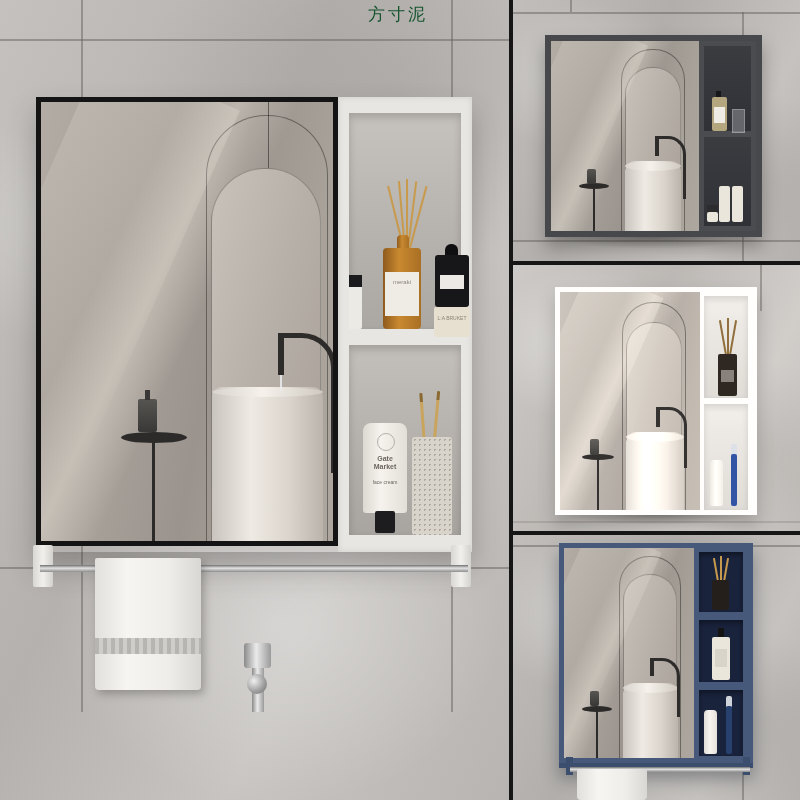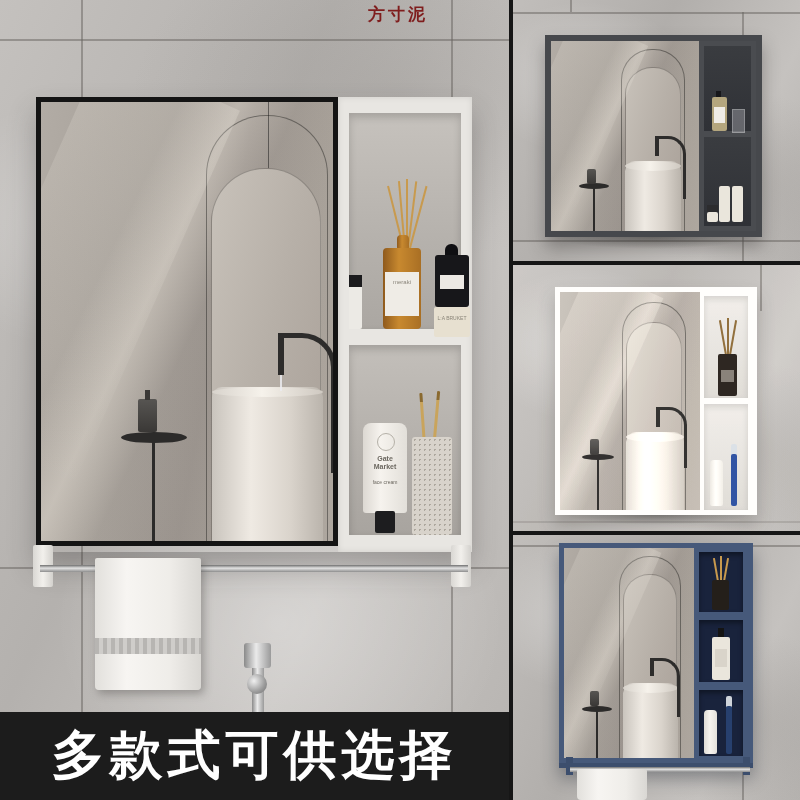--- a/index.html
+++ b/index.html
@@ -65,21 +65,21 @@
   .whitebottle{background:#eae6dc;border-radius:2px;}
   .toothbrush{background:#2e4f9b;border-radius:2px;}
   .tb-head{background:#cfd4da;border-radius:2px;}
   .paste{background:linear-gradient(90deg,#dfdcd6,#f7f4ef 45%,#e4e1db);border-radius:4px 4px 2px 2px;}
 
   
   .divider{background:#161616;z-index:6;}
   .banner{left:0;top:712px;width:509px;height:88px;background:#1c1c1c;z-index:5;
     display:flex;align-items:center;justify-content:center;}
   .banner span{color:#ffffff;font-size:53px;font-weight:800;letter-spacing:5px;white-space:nowrap;}
-  .watermark{left:368px;top:3px;font-size:17px;color:#7f1d1d;letter-spacing:3px;z-index:3;font-weight:bold;}
+  .watermark{left:368px;top:3px;font-size:17px;color:#14532d;letter-spacing:3px;z-index:3;}
   .cab-shadow{background:radial-gradient(ellipse at 50% 0%,rgba(40,38,36,.38),transparent 70%);}
   .t6{font-size:6px;line-height:8px;} .t5{font-size:5px;line-height:6px;} .t7{font-size:7px;font-weight:bold;line-height:8px;}
 </style>
 </head>
 <body>
 
 <div id="root">
 
   <div class="abs wall-main">
     <div class="abs grout-h" style="left:0;top:39px;width:509px;"></div>
@@ -157,23 +157,20 @@
   <div class="abs bracket" style="left:451px;top:545px;width:20px;height:42px;z-index:2;"></div>
   <div class="abs chrome-h" style="left:40px;top:565px;width:428px;height:7px;z-index:2;"></div>
   <div class="abs towel" style="left:95px;top:558px;width:106px;height:132px;z-index:3;">
     <div class="abs towel-band" style="left:0;top:80px;width:106px;height:16px;"></div>
   </div>
 
   <div class="abs chrome-v" style="left:244px;top:643px;width:27px;height:25px;border-radius:3px;z-index:2;"></div>
   <div class="abs chrome-v" style="left:252px;top:668px;width:12px;height:44px;z-index:2;"></div>
   <div class="abs" style="left:247px;top:674px;width:20px;height:20px;border-radius:50%;z-index:3;background:radial-gradient(circle at 35% 35%,#f0f0f0,#9a9a9a 60%,#6f6f6f);"></div>
 
-  <div class="abs banner">
-    <span>多款式可供选择</span>
-  </div>
 
   <div class="abs divider" style="left:509px;top:0;width:4px;height:800px;"></div>
   <div class="abs divider" style="left:513px;top:261px;width:287px;height:4px;"></div>
   <div class="abs divider" style="left:513px;top:531px;width:287px;height:4px;"></div>
 
   <div class="abs wall-card" style="left:513px;top:0;width:287px;height:261px;">
     <div class="abs grout-h" style="left:0;top:12px;width:287px;"></div>
     <div class="abs grout-v" style="left:57px;top:0;height:12px;"></div>
     <div class="abs grout-v" style="left:229px;top:12px;height:249px;"></div>
     <div class="abs grout-h" style="left:0;top:240px;width:287px;"></div>

